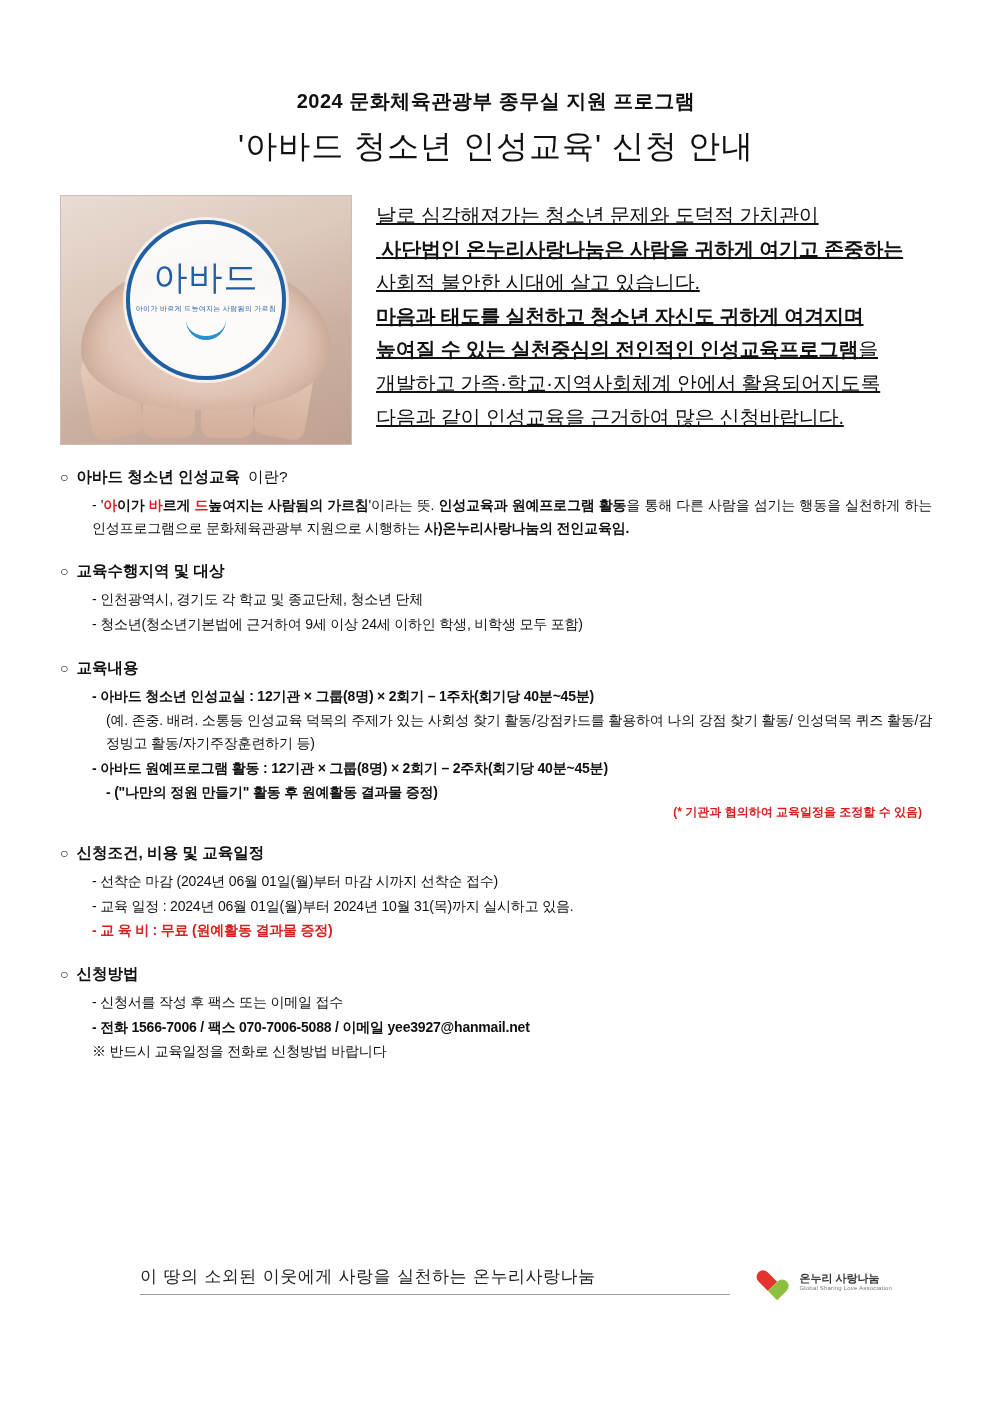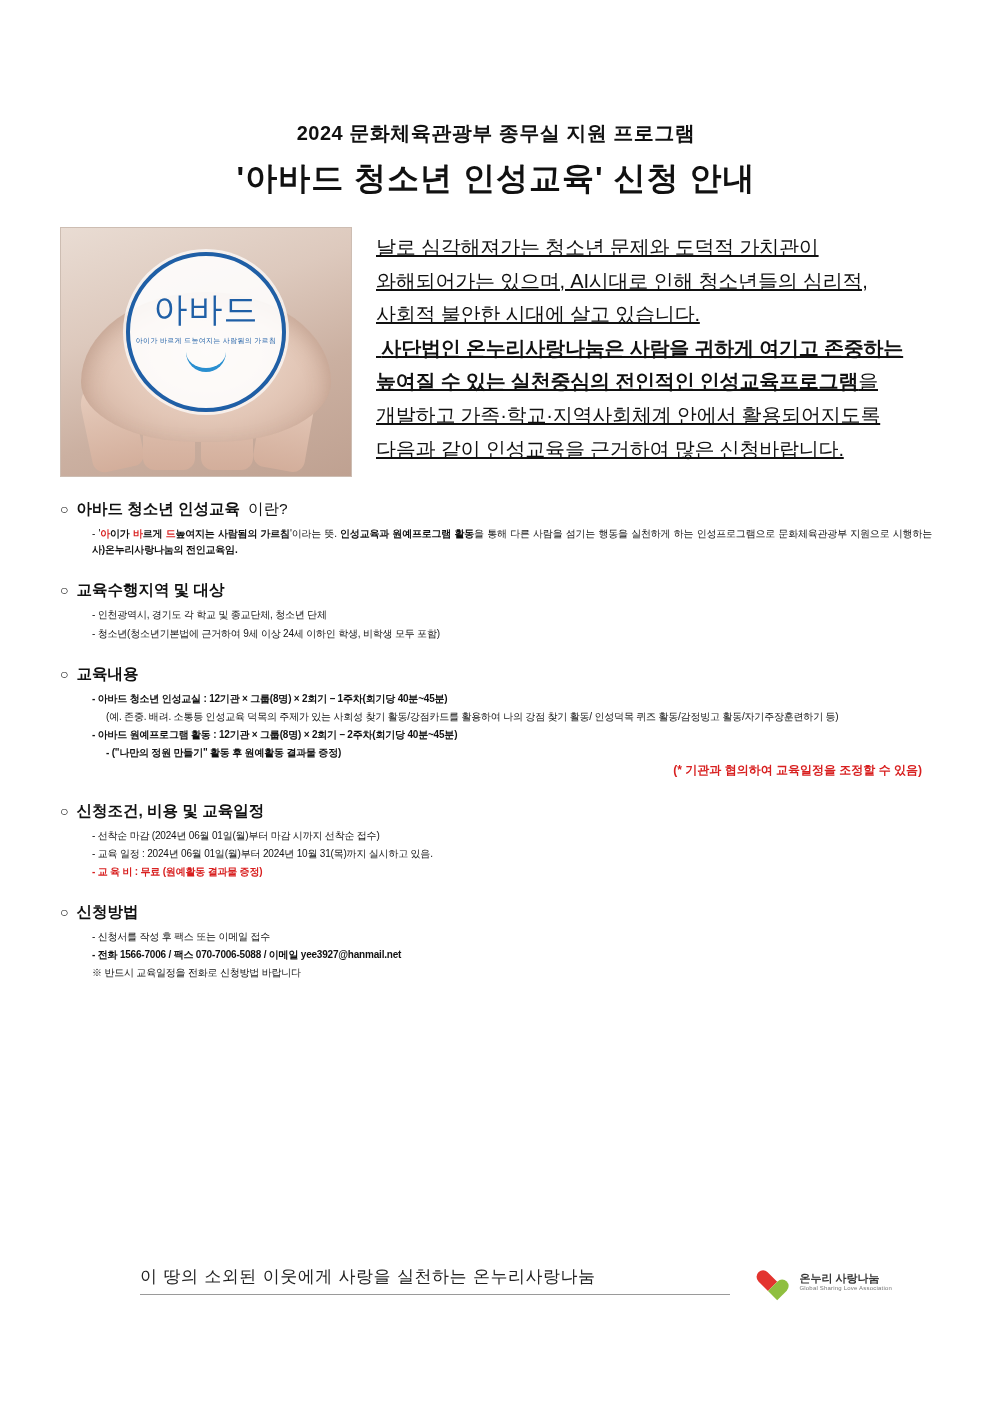--- a/index.html
+++ b/index.html
@@ -26,25 +26,24 @@
   
   .header {
     text-align: center;
     padding-top: 88px;
   }
   .header .line1 {
     font-size: 20px;
     font-weight: bold;
     letter-spacing: 0.5px;
     color: #111;
-    margin-top: 32px;
   }
   .header .line2 {
     font-size: 32px;
-    font-weight: bold;
+    font-weight: normal;
     letter-spacing: 1px;
     margin-top: 10px;
     color: #111;
   }
 
   
   .intro {
     display: flex;
     align-items: flex-start;
     margin-top: 26px;
@@ -140,21 +139,21 @@
     gap: 8px;
   }
   .sec-head .bullet {
     font-size: 14px;
     font-weight: normal;
   }
   .sec-head .sub-normal { font-weight: normal; }
   .sec-body {
     margin-top: 6px;
     padding-left: 32px;
-    font-size: 10px;
+    font-size: 14px;
     line-height: 1.62;
     letter-spacing: -0.2px;
   }
   .sec-body .row { margin-top: 2px; }
   .sec-body .row.indent2 { padding-left: 14px; }
   .b { font-weight: bold; }
   .red-b { color: #d81f1f; font-weight: bold; }
   .note-right {
     text-align: right;
     color: #d81f1f;
@@ -235,23 +234,23 @@
       <div class="palm"></div>
       <div class="logo-circle">
         <div class="logo-text">아바드</div>
         <div class="logo-sub">아이가 바르게 드높여지는 사람됨의 가르침</div>
         <div class="logo-mark"></div>
       </div>
     </div>
 
     <div class="intro-text">
       <p>날로 심각해져가는 청소년 문제와 도덕적 가치관이</p>
-      <p>와해되어가는 있으며, AI시대로 인해 청소년들의 심리적,</p>
+      <p>&nbsp;<span class="b">사단법인 온누리사랑나눔은 사람을 귀하게 여기고 존중하는</span></p>
       <p>사회적 불안한 시대에 살고 있습니다.</p>
-      <p>&nbsp;<span class="b">사단법인 온누리사랑나눔은 사람을 귀하게 여기고 존중하는</span></p>
+      <p class="b">마음과 태도를 실천하고 청소년 자신도 귀하게 여겨지며</p>
       <p><span class="b">높여질 수 있는 실천중심의 전인적인 인성교육프로그램</span><span>을</span></p>
       <p>개발하고 가족·학교·지역사회체계 안에서 활용되어지도록</p>
       <p>다음과 같이 인성교육을 근거하여 많은 신청바랍니다.</p>
     </div>
   </div>
 
   <div class="section">
     <div class="sec-head">
       <span class="bullet">○</span>
       <span>아바드 청소년 인성교육</span>

